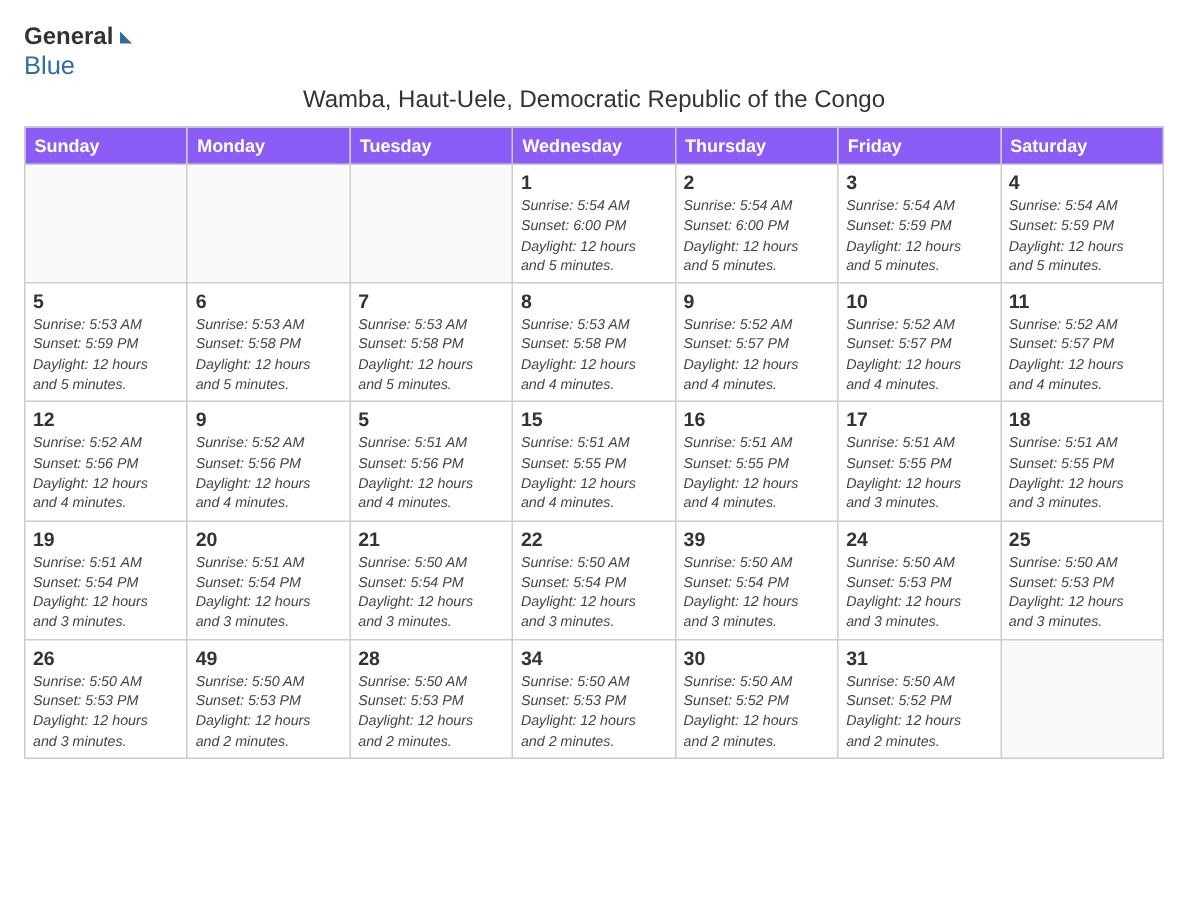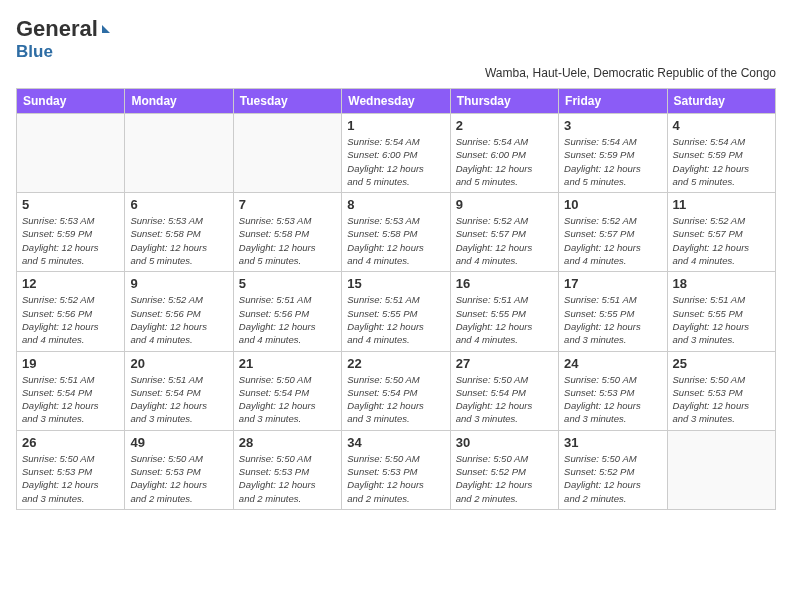--- a/index.html
+++ b/index.html
@@ -21,22 +21,22 @@
       flex-direction: column;
       align-items: flex-start;
     }
     .month-title {
       font-size: 36px;
       font-weight: bold;
       color: #333;
       text-align: right;
     }
     .subtitle {
-      text-align: right;
-      font-size: 12px;
+      text-align: center;
+      font-size: 16px;
       color: #333;
       margin-bottom: 8px;
     }
     .calendar {
       width: 100%;
       border-collapse: collapse;
       font-size: 10.5px;
     }
     .calendar th {
       background-color: #8b5cf6;
@@ -70,22 +70,22 @@
       font-size: 9.5px;
       color: #444;
       line-height: 1.4;
       font-style: italic;
     }
     .logo-row {
       display: flex;
       align-items: center;
       gap: 2px;
     }
-    .logo-text-general { color: #333; font-weight: bold; font-size: 22px; }
-    .logo-text-blue { color: #2e6da4; font-weight: bold; font-size: 17px; }
+    .logo-text-general { color: #333; font-weight: bold; font-size: 16px; }
+    .logo-text-blue { color: #2e6da4; font-weight: normal; font-size: 17px; }
     .logo-triangle {
       width: 0;
       height: 0;
       border-left: 8px solid #2e6da4;
       border-top: 8px solid transparent;
       border-bottom: 0px solid transparent;
       display: inline-block;
       margin-left: 2px;
       vertical-align: middle;
     }
@@ -278,21 +278,21 @@
 and 3 minutes.</div>
         </td>
         <td>
           <span class="day-number">22</span>
           <div class="day-info" style="white-space: pre-line;">Sunrise: 5:50 AM
 Sunset: 5:54 PM
 Daylight: 12 hours
 and 3 minutes.</div>
         </td>
         <td>
-          <span class="day-number">27</span>
+          <span class="day-number">39</span>
           <div class="day-info" style="white-space: pre-line;">Sunrise: 5:50 AM
 Sunset: 5:54 PM
 Daylight: 12 hours
 and 3 minutes.</div>
         </td>
         <td>
           <span class="day-number">24</span>
           <div class="day-info" style="white-space: pre-line;">Sunrise: 5:50 AM
 Sunset: 5:53 PM
 Daylight: 12 hours

